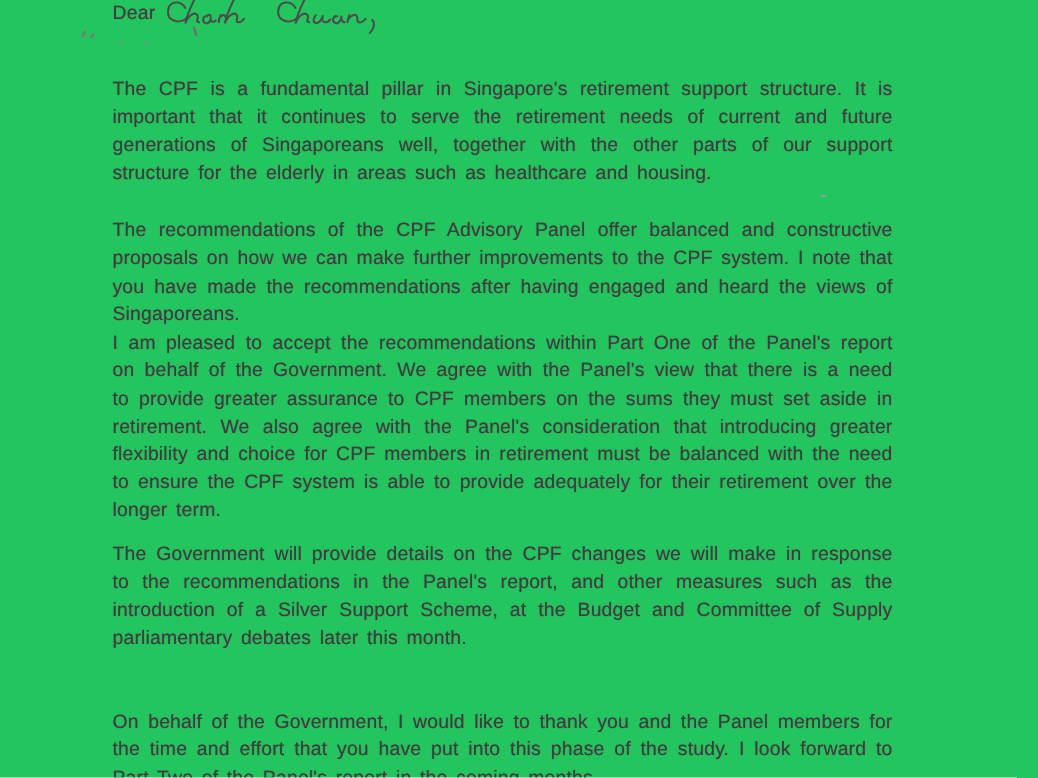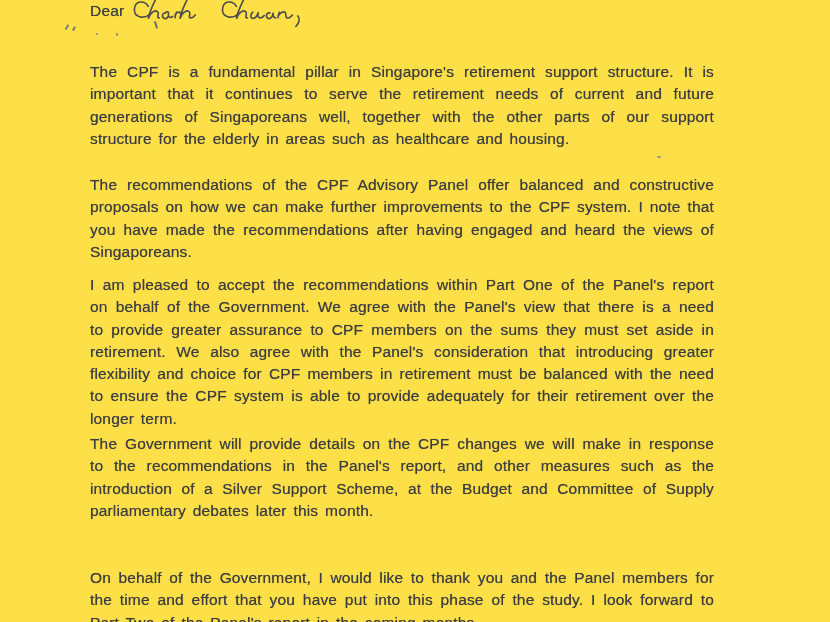--- a/index.html
+++ b/index.html
@@ -4,21 +4,21 @@
 <style>
   html, body {
     margin: 0;
     padding: 0;
     background: #ffffff;
   }
   .page {
     position: relative;
     width: 830px;
     height: 622px;
-    background: #fde047;
+    background: #22c55e;
     overflow: hidden;
     font-family: "Liberation Sans", sans-serif;
   }
   .letter-text {
     position: absolute;
     left: 90px;
     width: 624px;
     margin: 0;
     font-size: 15.5px;
     line-height: 22.3px;
@@ -41,21 +41,21 @@
     color: #3d3d3d;
     text-shadow: 0 0 0.7px rgba(85,85,85,0.85);
   }
   .handwriting {
     position: absolute;
     left: 42px;
     top: -4px;
   }
   .p1 { top: 61px; }
   .p2 { top: 174px; }
-  .p3 { top: 274px; }
+  .p3 { top: 264px; }
   .p4 { top: 433px; }
   .p5 { top: 567px; }
   .speck {
     position: absolute;
     background: #7a7a7a;
     border-radius: 1px;
   }
   .speck.dot { width: 2px; height: 2px; background: #8a8a8a; }
   .speck.tick { width: 1.5px; height: 6px; }
 </style>

